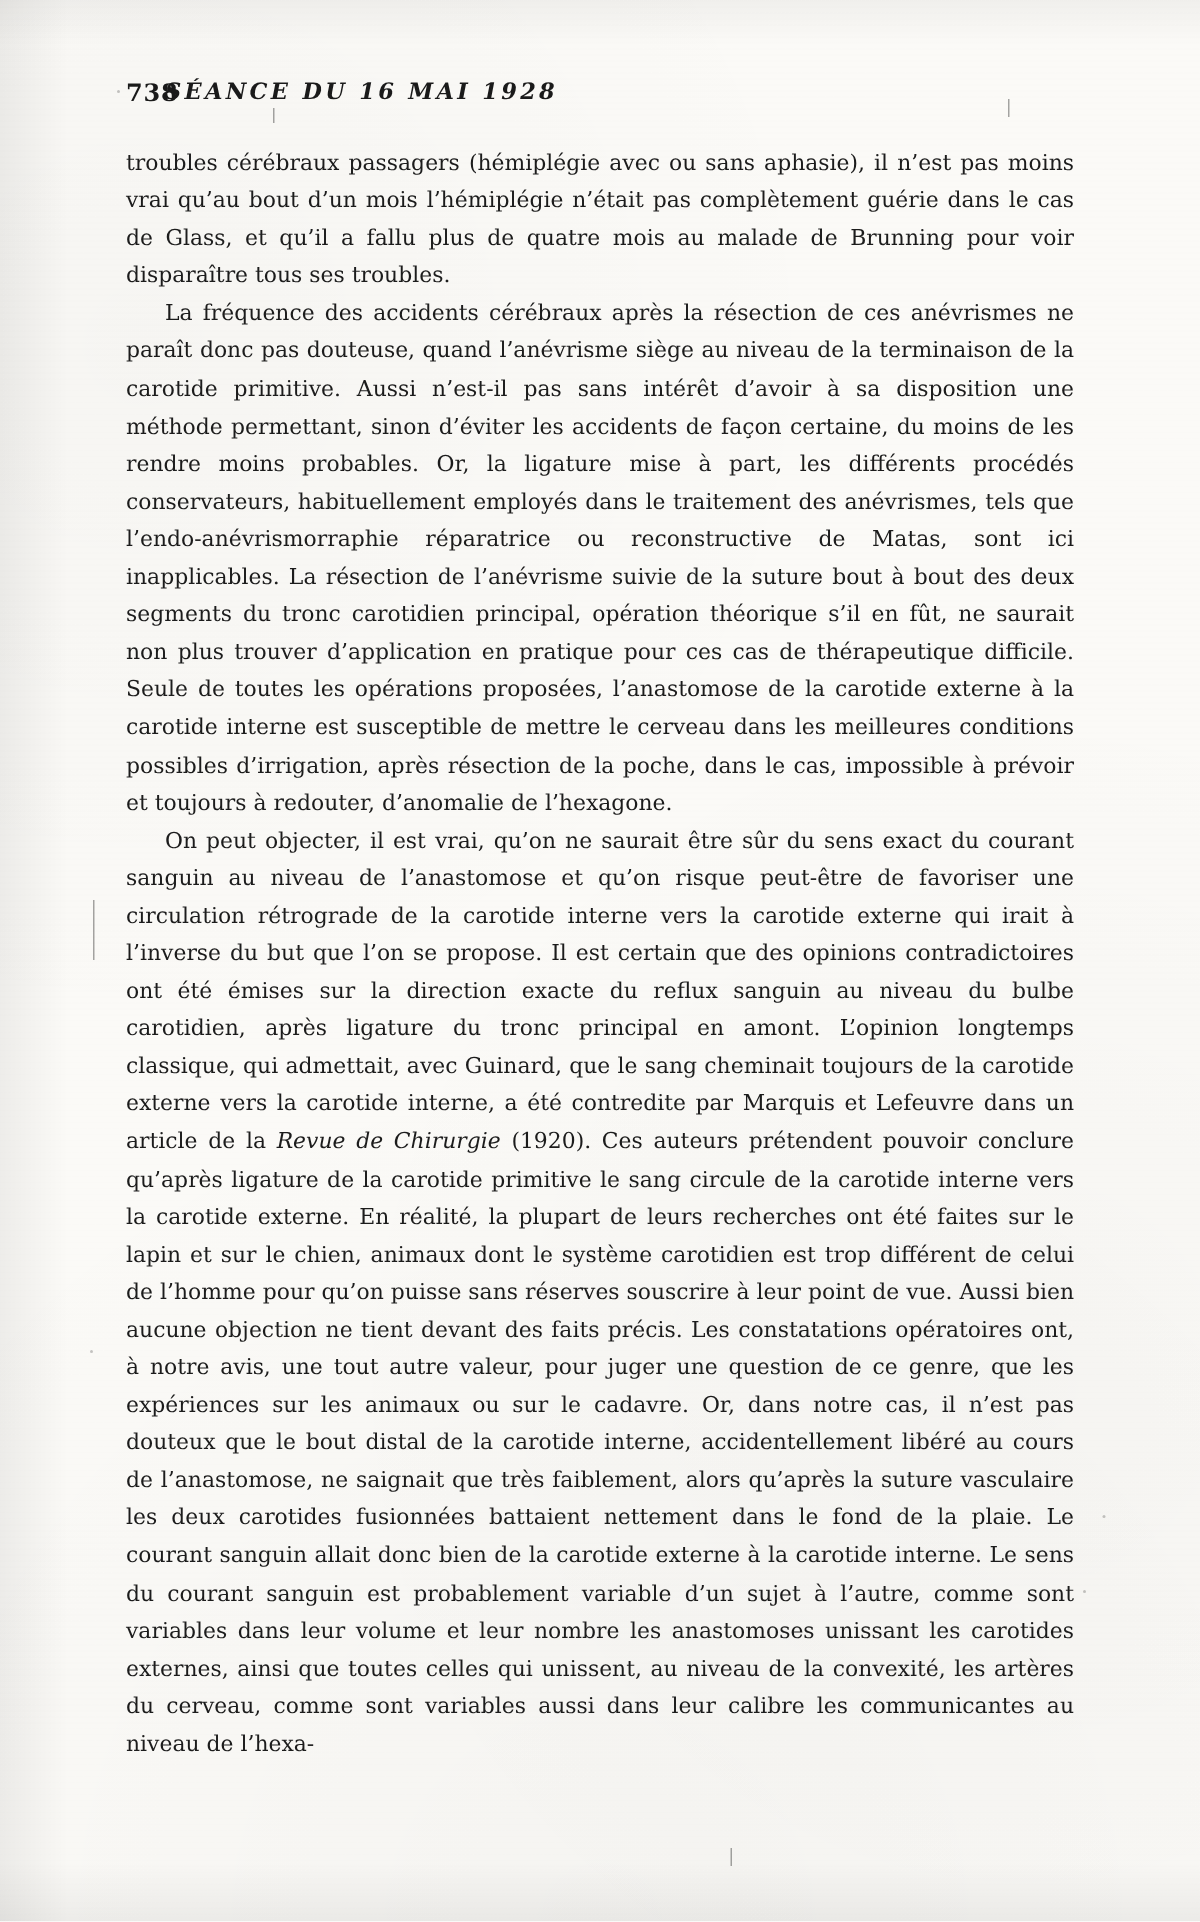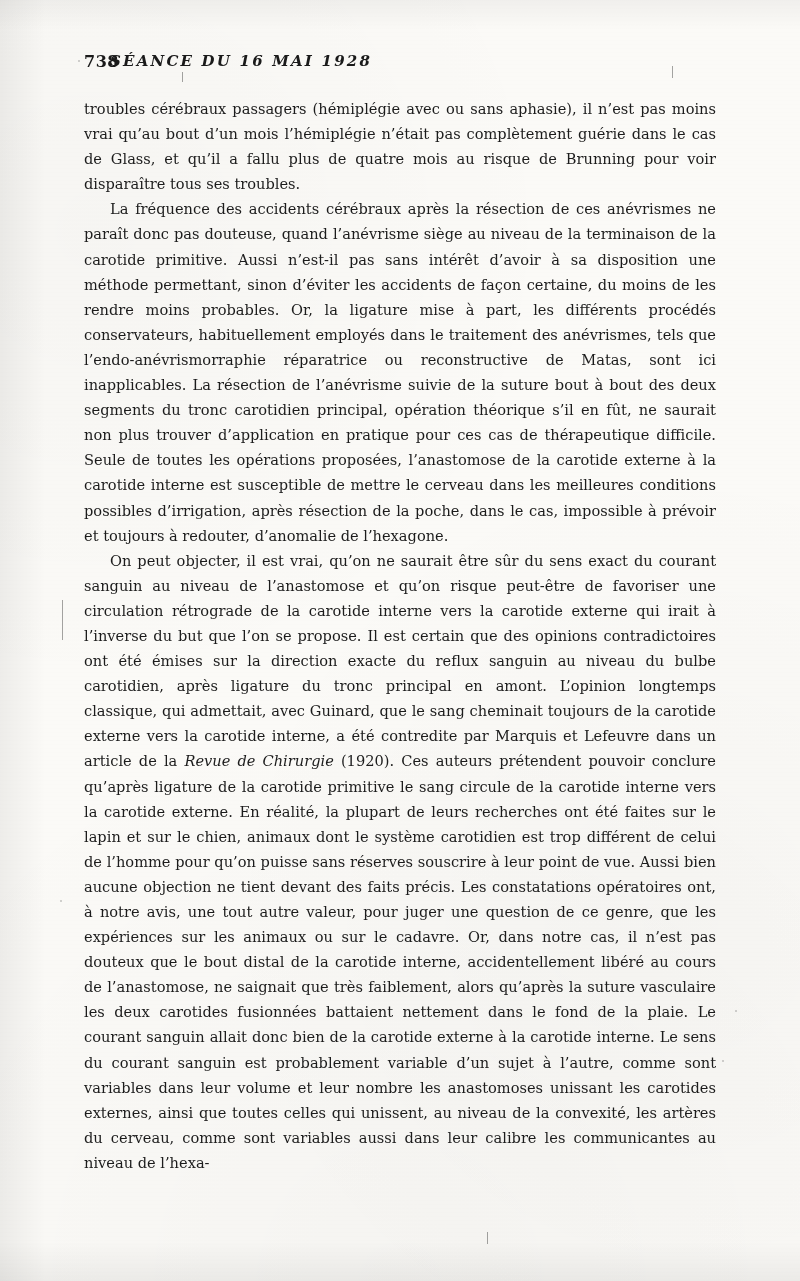--- a/index.html
+++ b/index.html
@@ -137,20 +137,20 @@
   <div class="speck" style="left:735px; top:1010px; width:2px; height:2px;"></div>
   <div class="speck" style="left:722px; top:1060px; width:2px; height:2px;"></div>
   <div class="speck" style="left:60px; top:900px; width:2px; height:2px;"></div>
 
   <div class="header">
     <span class="folio">738</span>
     <span class="running-title">SÉANCE DU 16 MAI 1928</span>
   </div>
 
   <div class="body-text">
-    <p>troubles cérébraux passagers (hémiplégie avec ou sans aphasie), il n’est pas moins vrai qu’au bout d’un mois l’hémiplégie n’était pas complètement guérie dans le cas de Glass, et qu’il a fallu plus de quatre mois au risque de Brunning pour voir disparaître tous ses troubles.</p>
+    <p>troubles cérébraux passagers (hémiplégie avec ou sans aphasie), il n’est pas moins vrai qu’au bout d’un mois l’hémiplégie n’était pas complètement guérie dans le cas de Glass, et qu’il a fallu plus de quatre mois au malade de Brunning pour voir disparaître tous ses troubles.</p>
     <p class="indent">La fréquence des accidents cérébraux après la résection de ces anévrismes ne paraît donc pas douteuse, quand l’anévrisme siège au niveau de la terminaison de la carotide primitive. Aussi n’est-il pas sans intérêt d’avoir à sa disposition une méthode permettant, sinon d’éviter les accidents de façon certaine, du moins de les rendre moins probables. Or, la ligature mise à part, les différents procédés conservateurs, habituellement employés dans le traitement des anévrismes, tels que l’endo-anévrismorraphie réparatrice ou reconstructive de Matas, sont ici inapplicables. La résection de l’anévrisme suivie de la suture bout à bout des deux segments du tronc carotidien principal, opération théorique s’il en fût, ne saurait non plus trouver d’application en pratique pour ces cas de thérapeutique difficile. Seule de toutes les opérations proposées, l’anastomose de la carotide externe à la carotide interne est susceptible de mettre le cerveau dans les meilleures conditions possibles d’irrigation, après résection de la poche, dans le cas, impossible à prévoir et toujours à redouter, d’anomalie de l’hexagone.</p>
     <p class="indent">
       <span>On peut objecter, il est vrai, qu’on ne saurait être sûr du sens exact du courant sanguin au niveau de l’anastomose et qu’on risque peut-être de favoriser une circulation rétrograde de la carotide interne vers la carotide externe qui irait à l’inverse du but que l’on se propose. Il est certain que des opinions contradictoires ont été émises sur la direction exacte du reflux sanguin au niveau du bulbe carotidien, après ligature du tronc principal en amont. L’opinion longtemps classique, qui admettait, avec Guinard, que le sang cheminait toujours de la carotide externe vers la carotide interne, a été contredite par Marquis et Lefeuvre dans un article de la </span><i>Revue de Chirurgie</i><span> (1920). Ces auteurs prétendent pouvoir conclure qu’après ligature de la carotide primitive le sang circule de la carotide interne vers la carotide externe. En réalité, la plupart de leurs recherches ont été faites sur le lapin et sur le chien, animaux dont le système carotidien est trop différent de celui de l’homme pour qu’on puisse sans réserves souscrire à leur point de vue. Aussi bien aucune objection ne tient devant des faits précis. Les constatations opératoires ont, à notre avis, une tout autre valeur, pour juger une question de ce genre, que les expériences sur les animaux ou sur le cadavre. Or, dans notre cas, il n’est pas douteux que le bout distal de la carotide interne, accidentellement libéré au cours de l’anastomose, ne saignait que très faiblement, alors qu’après la suture vasculaire les deux carotides fusionnées battaient nettement dans le fond de la plaie. Le courant sanguin allait donc bien de la carotide externe à la carotide interne. Le sens du courant sanguin est probablement variable d’un sujet à l’autre, comme sont variables dans leur volume et leur nombre les anastomoses unissant les carotides externes, ainsi que toutes celles qui unissent, au niveau de la convexité, les artères du cerveau, comme sont variables aussi dans leur calibre les communicantes au niveau de l’hexa-</span>
     </p>
   </div>
 
 </div>
 
 </body></html>

